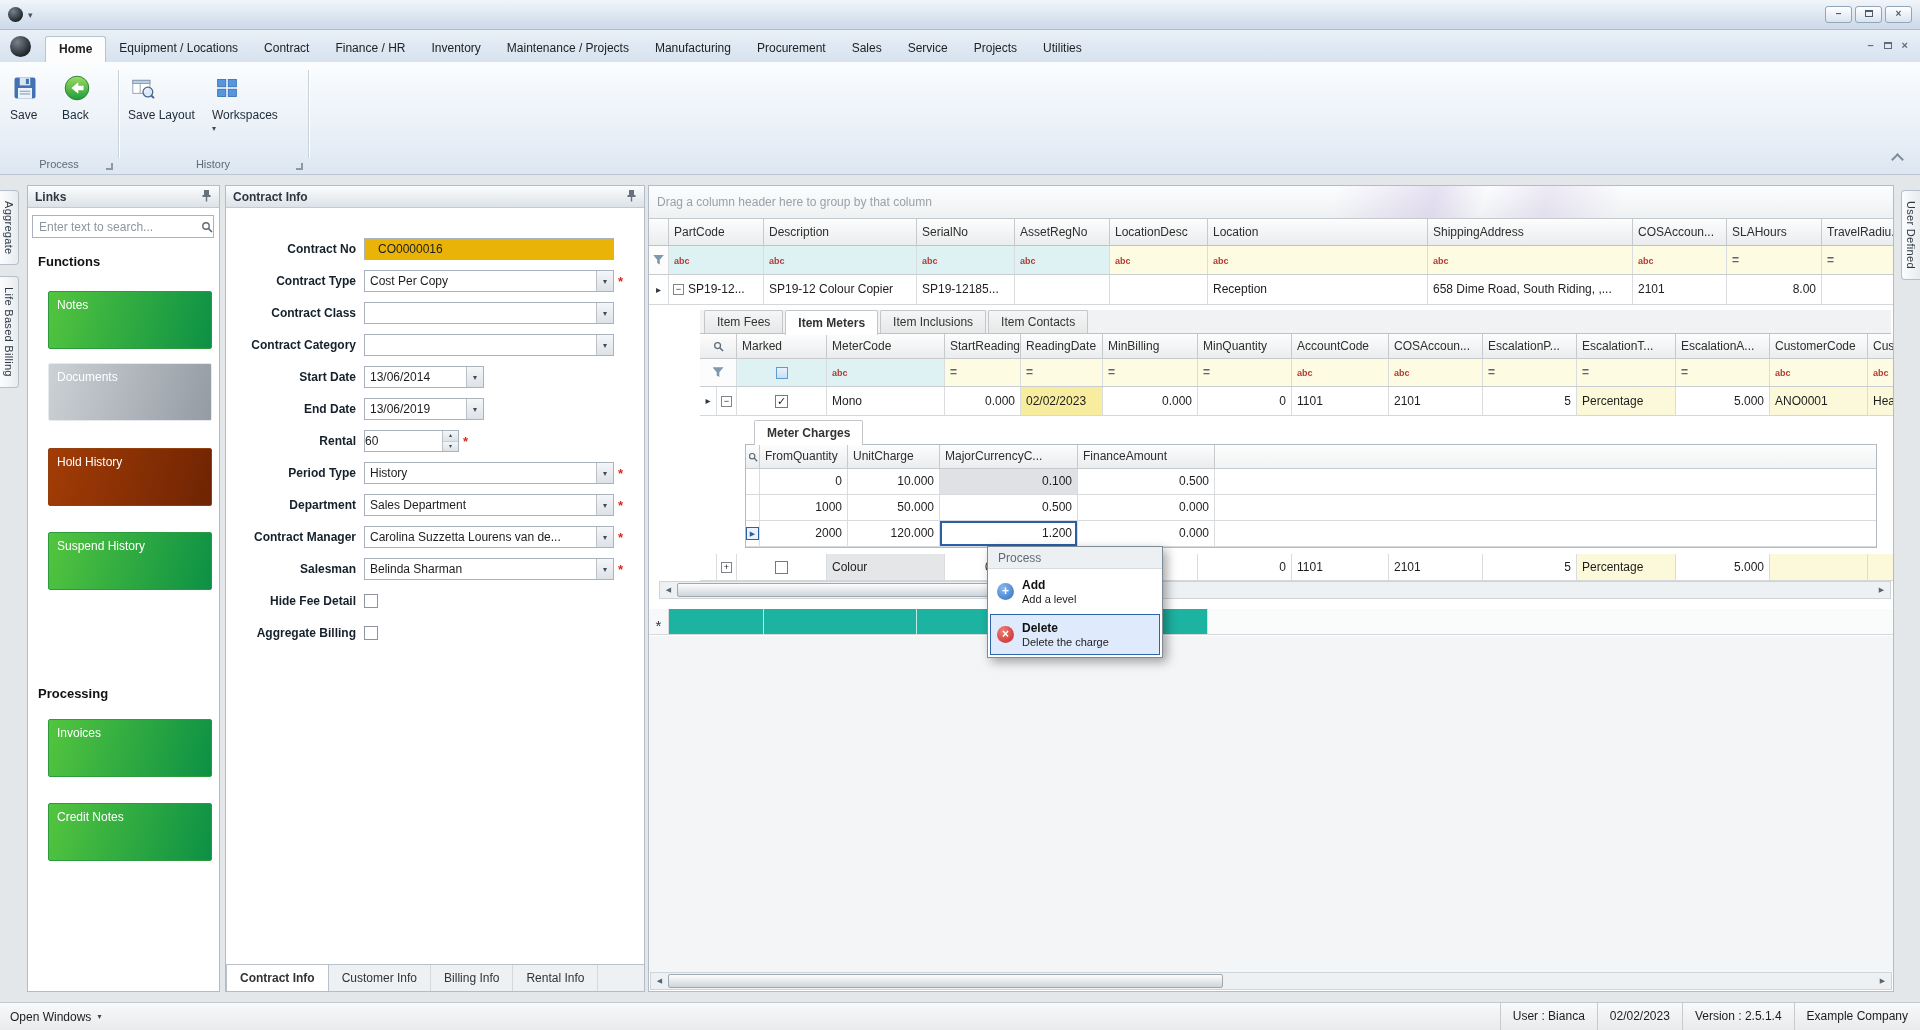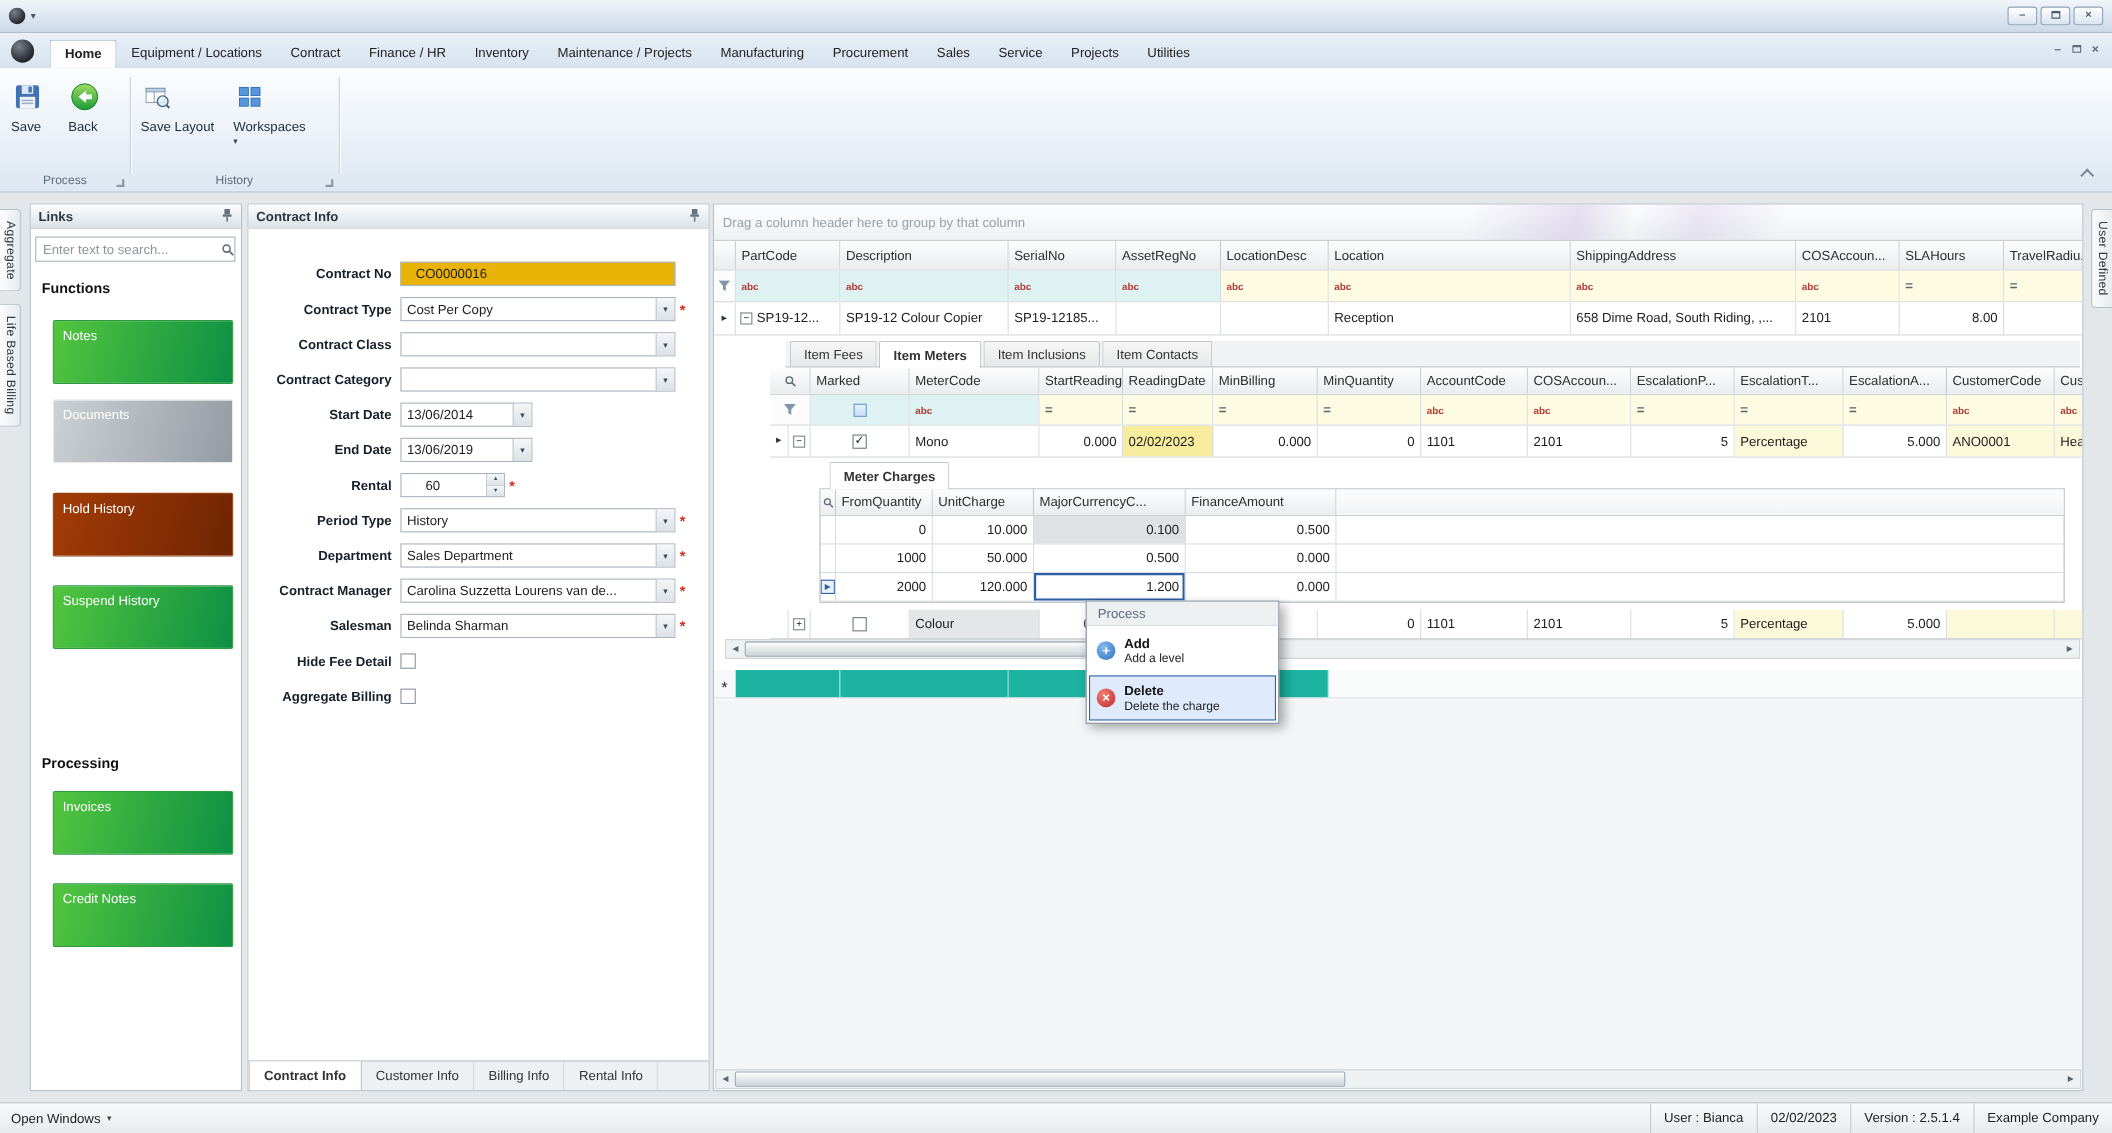--- a/index.html
+++ b/index.html
@@ -57,21 +57,21 @@
 .lbtn.red{background:linear-gradient(105deg,#a33c06,#6f2403);border:1px solid #93400d}
 
 .cform{position:absolute;top:22px;left:0;right:0;bottom:27px;padding-top:30px;overflow:hidden;background:#fff}
 .frow{display:flex;align-items:center;height:22px;margin-bottom:10px}
 .flabel{width:138px;text-align:right;padding-right:8px;font-weight:bold;color:#15202b;white-space:nowrap}
 .ctrl{position:relative;height:22px;border:1px solid #a9b3bd;background:#fff;display:flex;align-items:center}
 .ctrl .val{flex:1;padding:0 5px;white-space:nowrap;overflow:hidden}
 .ctrl .dd{width:17px;height:100%;border-left:1px solid #b8c0c8;background:linear-gradient(#f4f6f8,#dde2e7);display:flex;align-items:center;justify-content:center;font-size:8px;color:#3e4c5a}
 .w250{width:250px}.w120{width:120px}.w95{width:95px}
 .tbox{width:250px;height:22px;border:1px solid #a9b3bd;background:#eab308;padding:0 13px;line-height:20px;white-space:nowrap;overflow:hidden}
-.spinv{flex:1;text-align:center;padding-right:20px}
+.spinv{flex:1;text-align:left;padding-right:20px}
 .spbtns{width:16px;height:100%;border-left:1px solid #b8c0c8;display:flex;flex-direction:column}
 .spbtns i{flex:1;font-size:6px;line-height:9px;text-align:center;background:linear-gradient(#f4f6f8,#dde2e7);color:#3e4c5a;font-style:normal}
 .spbtns i:first-child{border-bottom:1px solid #c6cdd4}
 .req{color:#d72b1f;font-weight:bold;margin-left:4px;font-size:13px}
 .cbx{width:14px;height:14px;border:1px solid #8b949d;background:#fff}
 .ctabs{position:absolute;left:0;right:0;bottom:0;height:27px;background:#eef1f3;border-top:1px solid #b9c2cb;display:flex}
 .ctab{padding:0 13px;line-height:26px;color:#333;border-right:1px solid #d4d9de}
 .ctab.active{background:#fff;font-weight:bold;border-left:1px solid #b9c2cb;border-right:1px solid #b9c2cb}
 
 .groupbar{position:absolute;top:0;left:0;right:0;height:33px;border-bottom:1px solid #c6cacd;color:#9aa1a8;display:flex;align-items:center;padding-left:8px;background:linear-gradient(105deg,rgba(255,255,255,0) 55%,rgba(182,160,215,.30) 63%,rgba(255,255,255,0) 67%,rgba(182,160,215,.22) 72%,rgba(255,255,255,0) 78%),linear-gradient(#fcfdfe,#eef1f3)}
@@ -86,21 +86,21 @@
 .eqf{top:60px;height:29px;line-height:28px;border-bottom:1px solid #c9cdd1;background:#fcfcfc}
 .eqr{top:89px;height:30px;line-height:29px;border-bottom:1px solid #d5d8db;background:#fff}
 .cyan{background:#def1f3}
 .yel{background:#fdfbe2}
 .ylw{background:#fcf8da}
 .ylws{background:#f8ec9e}
 .graycell{background:#dfe1e4}
 .graycell2{background:#e4e6e8}
 .ei{width:20px}
 .ec0{width:95px}.ec1{width:153px}.ec2{width:98px}.ec3{width:95px}.ec4{width:98px}.ec5{width:220px}.ec6{width:205px}.ec7{width:94px}.ec8{width:95px}.ec9{width:95px}
-.itemtabs{position:absolute;left:65px;right:2px;top:124px;height:24px;background:#f1f2f3;border-bottom:1px solid #bfc3c7;display:flex;align-items:flex-start;padding-left:4px;gap:2px;z-index:2}
+.itemtabs{position:absolute;left:51px;right:2px;top:124px;height:24px;background:#f1f2f3;border-bottom:1px solid #bfc3c7;display:flex;align-items:flex-start;padding-left:4px;gap:2px;z-index:2}
 .itab{padding:0 12px;height:23px;line-height:22px;background:linear-gradient(#f6f6f6,#e6e7e8);border:1px solid #c3c7cb;border-bottom:none;border-radius:2px 2px 0 0;color:#333;white-space:nowrap}
 .itab.active{background:#fff;height:25px;line-height:25px;margin-bottom:-1px;z-index:3;font-weight:bold}
 .mh{top:148px;height:25px;line-height:24px;border-bottom:1px solid #c6cacd}
 .mfil{top:173px;height:28px;line-height:27px;border-bottom:1px solid #c9cdd1;background:#fcfcfc}
 .mrow{top:201px;height:29px;line-height:28px;border-bottom:1px solid #d5d8db;background:#fff}
 .mrow2{top:368px;height:27px;line-height:26px;border-bottom:1px solid #d5d8db;background:#fff}
 .mi{width:17px}.me{width:20px}.mk{width:90px}
 .mc0{width:118px}.mc1{width:76px}.mc2{width:82px}.mc3{width:95px}.mc4{width:94px}.mc5{width:97px}.mc6{width:94px}.mc7{width:94px}.mc8{width:99px}.mc9{width:94px}.mc10{width:98px}.mc11{width:60px}
 .mhind{width:37px}
 .chtab{position:absolute;left:105px;top:234px;z-index:2}

